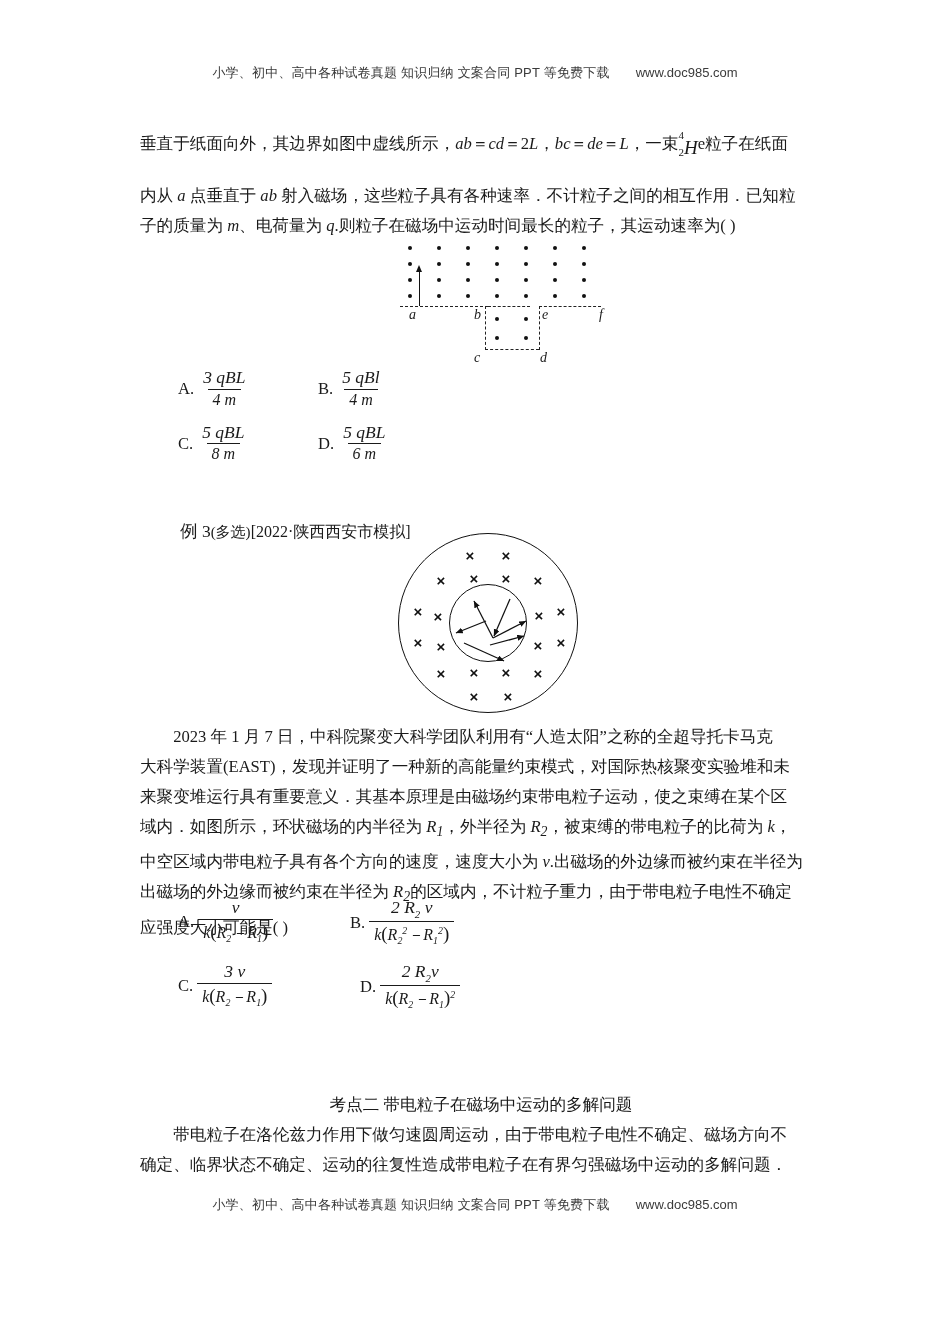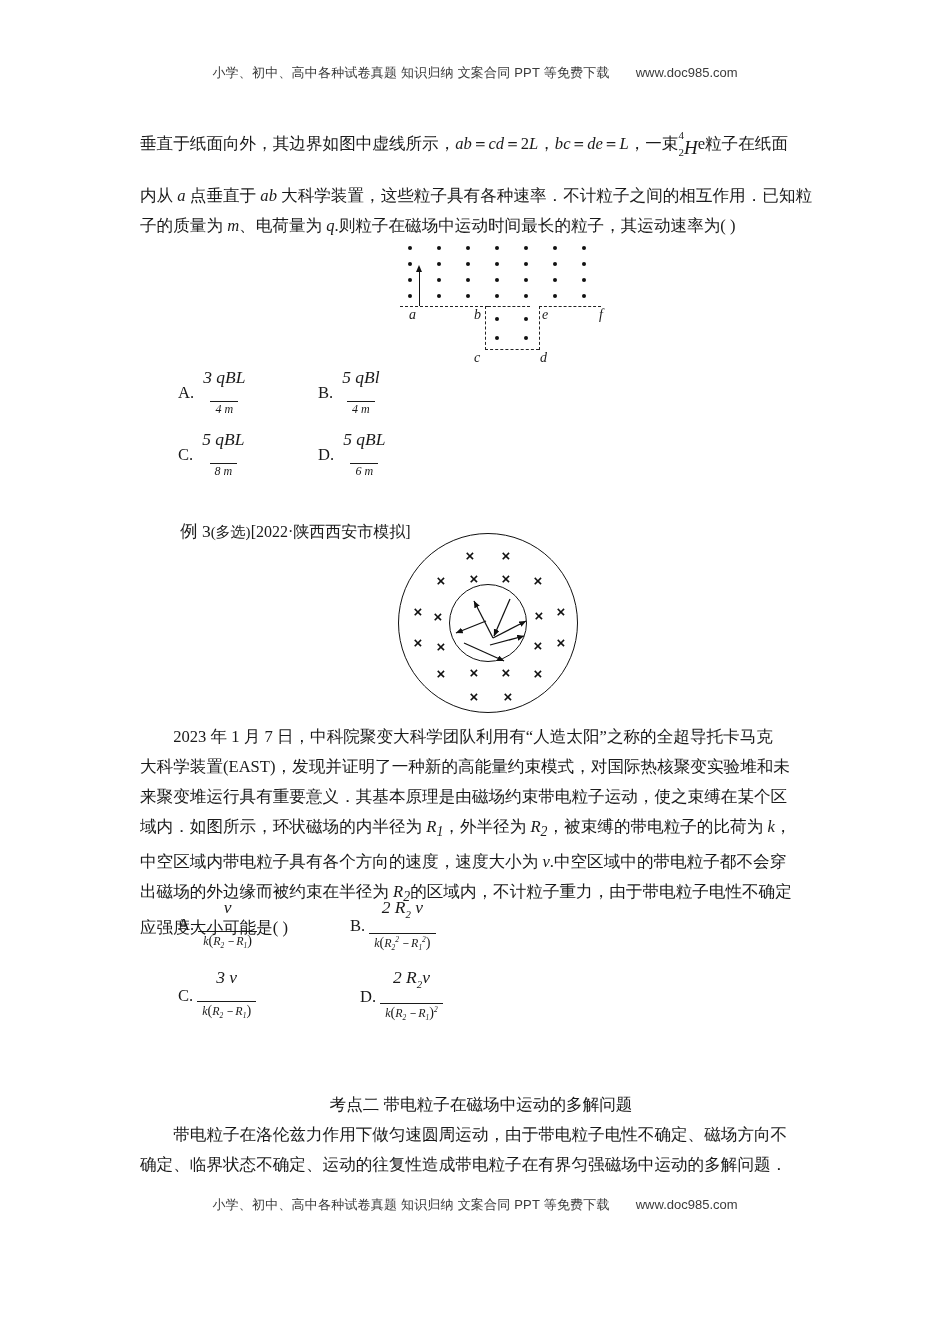--- a/index.html
+++ b/index.html
@@ -102,24 +102,23 @@
     font-style: italic;
     line-height: 1.12;
   }
   .frac .num {
     padding: 0 5px 1px 5px;
     font-size: 17.5px;
     white-space: nowrap;
   }
   .frac .den {
     padding: 1px 5px 0 5px;
-    font-size: 12px;
+    font-size: 16px;
     border-top: 1.2px solid #1a1a1a;
     white-space: nowrap;
-    margin-top: 12px;
   }
   .frac sub { font-size: 0.62em; font-style: italic; }
   .frac sup { font-size: 0.62em; font-style: italic; }
   .bigparen { font-style: normal; font-size: 1.18em; }
 
   
   .fig1 {
     position: relative;
     margin: 0 auto;
     width: 210px;
@@ -197,21 +196,21 @@
 
 <div class="page">
 
   <div class="watermark" style="top:64px;">
     <span>小学、初中、高中各种试卷真题  知识归纳  文案合同  PPT 等免费下载</span><span class="url">www.doc985.com</span>
   </div>
 
   <div class="content" style="top:128px;">
     <p class="body"><span>垂直于纸面向外，其边界如图中虚线所示，</span><span class="it">ab</span><span>＝</span><span class="it">cd</span><span>＝2</span><span class="it">L</span><span>，</span><span class="it">bc</span><span>＝</span><span class="it">de</span><span>＝</span><span class="it">L</span><span>，一束</span><span class="nuc"><span class="pre"><span class="sup">4</span><span class="sub">2</span></span><span class="sym">H</span></span><span>e</span><span>粒子在纸面</span></p>
 
-    <p class="body" style="margin-top:22px;"><span>内从</span> <span class="it">a</span> <span>点垂直于</span> <span class="it">ab</span> <span>大科学装置，这些粒子具有各种速率．不计粒子之间的相互作用．已知粒</span></p>
+    <p class="body" style="margin-top:22px;"><span>内从</span> <span class="it">a</span> <span>点垂直于</span> <span class="it">ab</span> <span>射入磁场，这些粒子具有各种速率．不计粒子之间的相互作用．已知粒</span></p>
 
     <p class="body"><span>子的质量为</span> <span class="it">m</span><span>、电荷量为</span> <span class="it">q</span><span>.则粒子在磁场中运动时间最长的粒子，其运动速率为(        )</span></p>
   </div>
 
   <div style="position:absolute; left:400px; top:244px; width:210px; height:112px;">
     <div class="fig1">
 
       <div class="dot" style="left:8px;  top:2px;"></div>
       <div class="dot" style="left:37px; top:2px;"></div>
       <div class="dot" style="left:66px; top:2px;"></div>
@@ -357,21 +356,21 @@
         <line x1="66" y1="110" x2="106" y2="128" stroke="#111" stroke-width="1.25" marker-end="url(#ah)"></line>
       </svg>
     </div>
   </div>
 
   <div class="content" style="top:722px;">
     <p class="body indent">2023 年 1 月 7 日，中科院聚变大科学团队利用有“人造太阳”之称的全超导托卡马克</p>
     <p class="body">大科学装置(EAST)，发现并证明了一种新的高能量约束模式，对国际热核聚变实验堆和未</p>
     <p class="body">来聚变堆运行具有重要意义．其基本原理是由磁场约束带电粒子运动，使之束缚在某个区</p>
     <p class="body"><span>域内．如图所示，环状磁场的内半径为</span> <span class="it"><span>R</span><sub>1</sub></span><span>，外半径为</span> <span class="it"><span>R</span><sub>2</sub></span><span>，被束缚的带电粒子的比荷为</span> <span class="it">k</span><span>，</span></p>
-    <p class="body"><span>中空区域内带电粒子具有各个方向的速度，速度大小为</span> <span class="it">v</span><span>.中空区域中的带电粒子都不会穿</span></p>
+    <p class="body"><span>中空区域内带电粒子具有各个方向的速度，速度大小为</span> <span class="it">v</span><span>.出磁场的外边缘而被约束在半径为</span></p>
     <p class="body"><span>出磁场的外边缘而被约束在半径为</span> <span class="it"><span>R</span><sub>2</sub></span><span>的区域内，不计粒子重力，由于带电粒子电性不确定</span></p>
     <p class="body">应强度大小可能是(        )</p>
   </div>
 
   <div style="position:absolute; left:178px; top:898px; width:460px;">
     <div class="opt-row" style="margin-bottom:16px;">
       <div class="opt" style="width:172px;">
         <span class="opt-letter">A.</span>
         <span class="frac">
           <span class="num"><span class="it">v</span></span>

